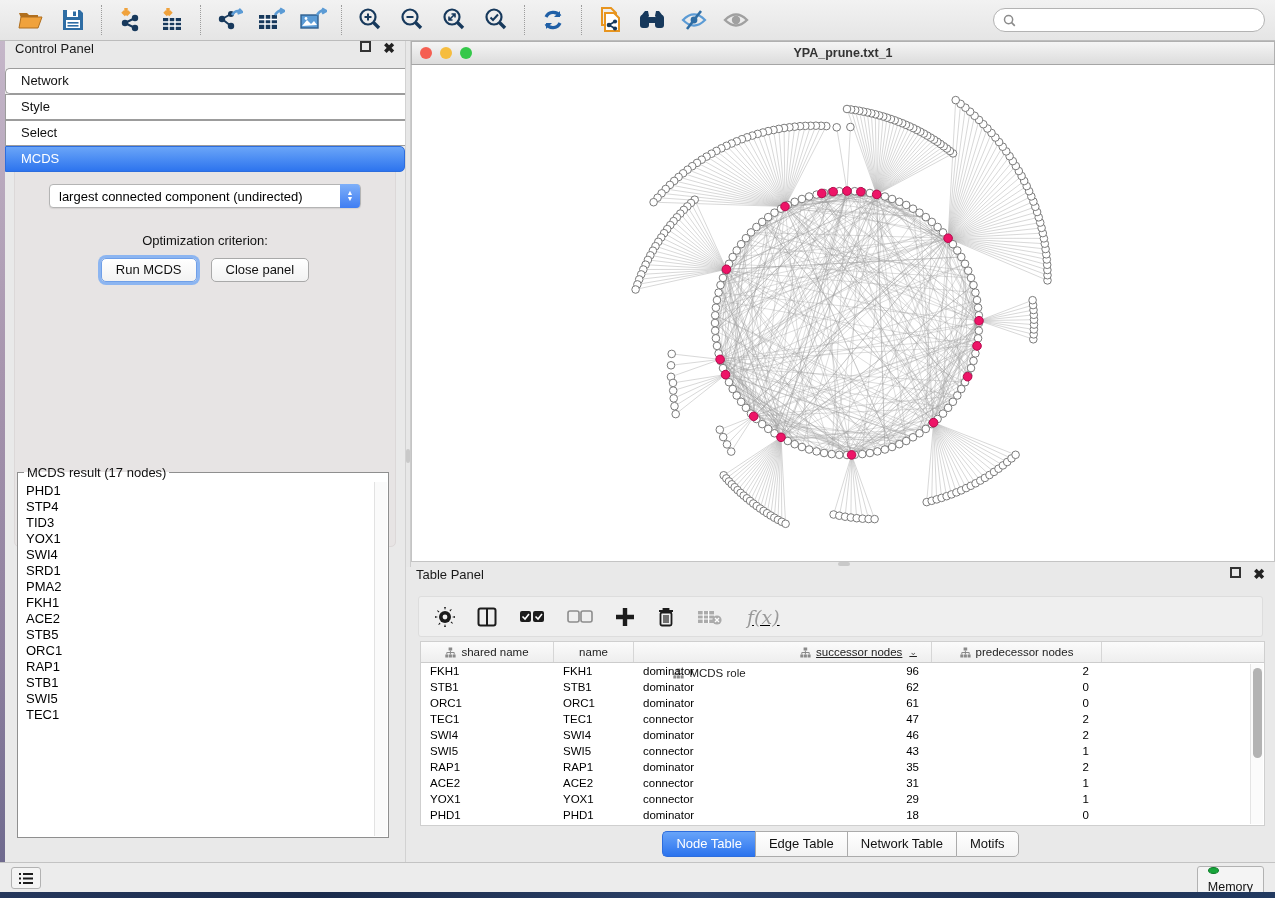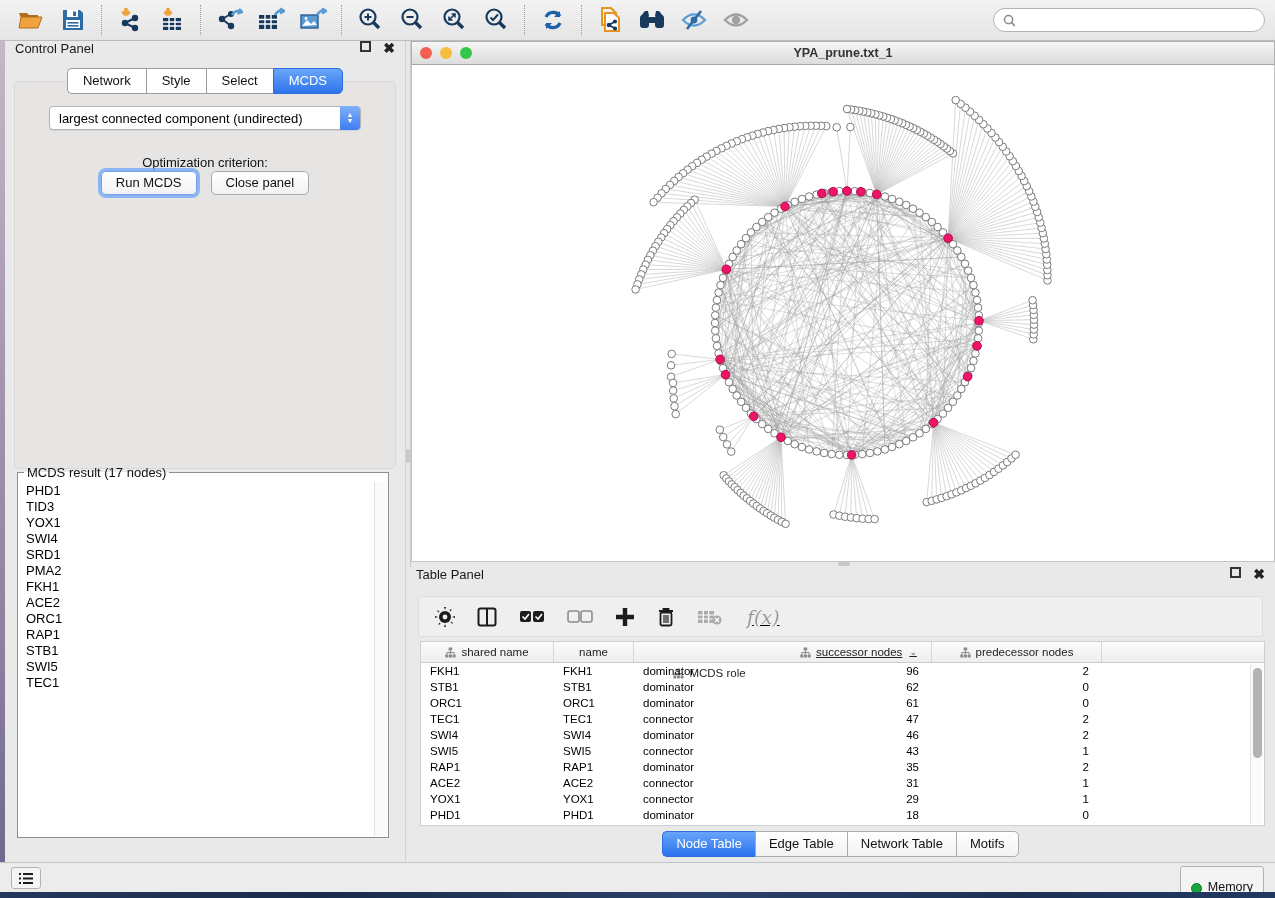--- a/index.html
+++ b/index.html
@@ -30,21 +30,21 @@
     background:linear-gradient(#c5b7c9, #a795ae 40%, #8d7f9e 75%, #6f6a8e); }
   #desktop-strip { position:absolute; left:0; top:892px; width:1275px; height:6px;
     background:linear-gradient(90deg,#25375c,#1a2b4c 25%,#2c4168 55%,#1d3054 80%,#223a60); }
 
   
   #control-panel { position:absolute; left:5px; top:41px; width:400px; height:821px; background:#e9e9e9; }
   .panel-titlebar { height:27px; display:flex; align-items:flex-start; padding:0 10px; font-size:13px; color:#1a1a1a; }
   .panel-titlebar .spacer { flex:1; }
   .float-icon { width:11px; height:11px; border:2px solid #333; margin-right:12px; }
   .close-icon { font-size:14px; font-weight:bold; color:#222; line-height:1; }
-  #ctrl-tabs { display:flex; justify-content:center; position:relative; z-index:2; }
+  #ctrl-tabs { display:flex; justify-content:flex-end; position:relative; z-index:2;flex-direction:column; }
   .ctab {
     font-size:13px; padding:4px 15px 5px; background:#fff; border:1px solid #9c9c9c; border-right:none;
     color:#111; cursor:default;
   }
   .ctab:first-child { border-radius:5px 0 0 5px; }
   .ctab:last-child { border-radius:0 5px 5px 0; border-right:1px solid #9c9c9c; }
   .ctab.active { background:linear-gradient(#6aa5f8,#2d74ee); color:#fff; border-color:#2d6ddd; }
   #ctrl-content {
     margin:-13px 9px 0; padding-top:13px; height:388px;
     background:#e7e4e4; border-radius:5px; border:1px solid #dcd8d8;
@@ -53,21 +53,21 @@
   #criterion-select {
     margin:11px auto 0; width:312px; height:24px; background:#fff;
     border:1px solid #b4b4b4; border-radius:4px; display:flex; align-items:center;
     font-size:13px; padding-left:9px; position:relative; box-shadow:0 1px 1px rgba(0,0,0,.08);
   }
   #criterion-select .stepper {
     position:absolute; right:0; top:-1px; width:20px; height:24px; border-radius:0 4px 4px 0;
     background:linear-gradient(#7fb0f9,#3f7df2); display:flex; flex-direction:column;
     align-items:center; justify-content:center; color:#fff; font-size:7px; line-height:6px;
   }
-  #ctrl-buttons { display:flex; justify-content:center; gap:14px; margin-top:1px; }
+  #ctrl-buttons { display:flex; justify-content:center; gap:14px; margin-top:10px; }
   .mac-btn {
     font-size:13px; padding:3px 14px 4px; background:linear-gradient(#ffffff,#f2f2f2);
     border:1px solid #a9a9a9; border-radius:5px; color:#111; font-family:"Liberation Sans",sans-serif;
   }
   .mac-btn.focused { box-shadow:0 0 0 3px rgba(110,165,245,.75); border-color:#6f9fe8; }
   #mcds-fieldset {
     position:absolute; left:12px; top:424px; width:372px; height:373px;
     border:1px solid #8f8f8f; background:#fff; margin:0; padding:0;
   }
   #mcds-legend { font-size:13px; color:#111; padding:0 3px; margin-left:6px; }
@@ -111,21 +111,21 @@
   #tbl-vscroll .thumb { position:absolute; left:2px; top:4px; width:9px; height:90px; background:#b3b3b3; border-radius:5px; }
   #table-tabs { position:absolute; left:0; right:0; bottom:5px; display:flex; justify-content:center; }
   .ttab { font-size:13px; padding:4px 13px 5px; background:linear-gradient(#ffffff,#f3f3f3); border:1px solid #ababab; border-right:none; color:#111; }
   .ttab:first-child { border-radius:5px 0 0 5px; }
   .ttab:last-child { border-radius:0 5px 5px 0; border-right:1px solid #ababab; }
   .ttab.active { background:linear-gradient(#68a4f9,#2b73ee); color:#fff; border-color:#2d6ddd; }
 
   
   #status-bar { position:absolute; left:0; top:862px; width:1275px; height:30px; background:#ececec; border-top:1px solid #c3c3c3; }
   #status-left-btn { position:absolute; left:11px; top:4px; width:30px; height:22px; background:#f4f4f4; border:1px solid #b2b2b2; border-radius:3px; display:flex; align-items:center; justify-content:center; }
-  #memory-btn { position:absolute; right:11px; top:3px; height:29px; background:#f4f4f4; border:1px solid #b2b2b2; border-radius:3px; display:flex; align-items:flex-end; gap:6px; padding:0 10px; font-size:12.5px; color:#111; }
+  #memory-btn { position:absolute; right:11px; top:3px; height:29px; background:#f4f4f4; border:1px solid #b2b2b2; border-radius:3px; display:flex; align-items:flex-start; gap:6px; padding:0 10px; font-size:12.5px; color:#111;flex-direction:column; }
   #memory-dot { width:11px; height:11px; border-radius:50%; background:#18a53b; border:1px solid #0c7c28; }
 </style>
 </head>
 <body>
 
 <div id="toolbar">
   <div class="tbtn">
     <svg width="26" height="22" viewBox="0 0 26 22">
       <path d="M1 4 h8 l2 2 h9 v3 h-17 z" fill="#b06f1e"></path>
       <path d="M3 8 h21 l-4 11 h-19 z" fill="#f0a23c" stroke="#b06f1e" stroke-width="1"></path>
@@ -289,27 +289,29 @@
     <div id="opt-label">Optimization criterion:</div>
     <div id="ctrl-buttons">
       <button class="mac-btn focused">Run MCDS</button>
       <button class="mac-btn">Close panel</button>
     </div>
   </div>
   <fieldset id="mcds-fieldset">
     <legend id="mcds-legend">MCDS result (17 nodes)</legend>
     <div id="mcds-list">
         <div class="li">PHD1</div>
+        <div class="li">STP4</div>
         <div class="li">TID3</div>
         <div class="li">YOX1</div>
         <div class="li">SWI4</div>
         <div class="li">SRD1</div>
         <div class="li">PMA2</div>
         <div class="li">FKH1</div>
         <div class="li">ACE2</div>
+        <div class="li">STB5</div>
         <div class="li">ORC1</div>
         <div class="li">RAP1</div>
         <div class="li">STB1</div>
         <div class="li">SWI5</div>
         <div class="li">TEC1</div>
       </div>
     <div id="mcds-scroll"></div>
   </fieldset>
 </div>
 

